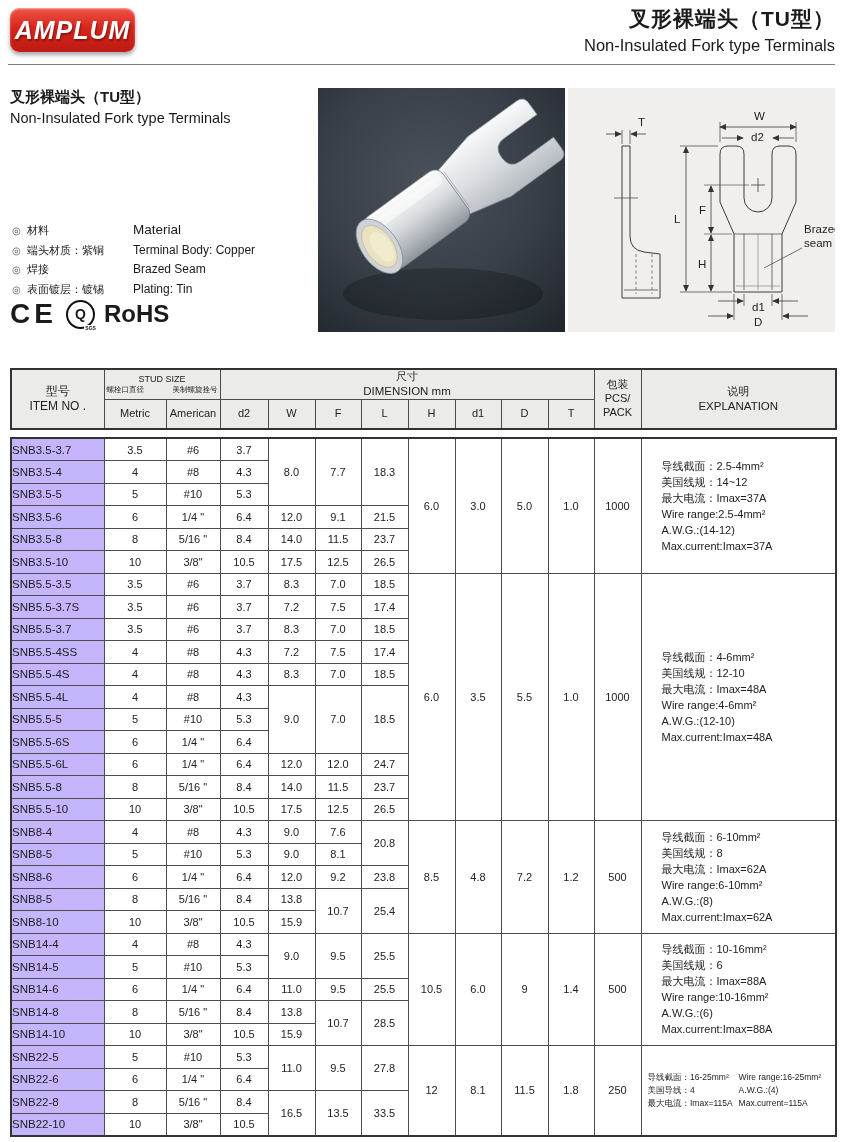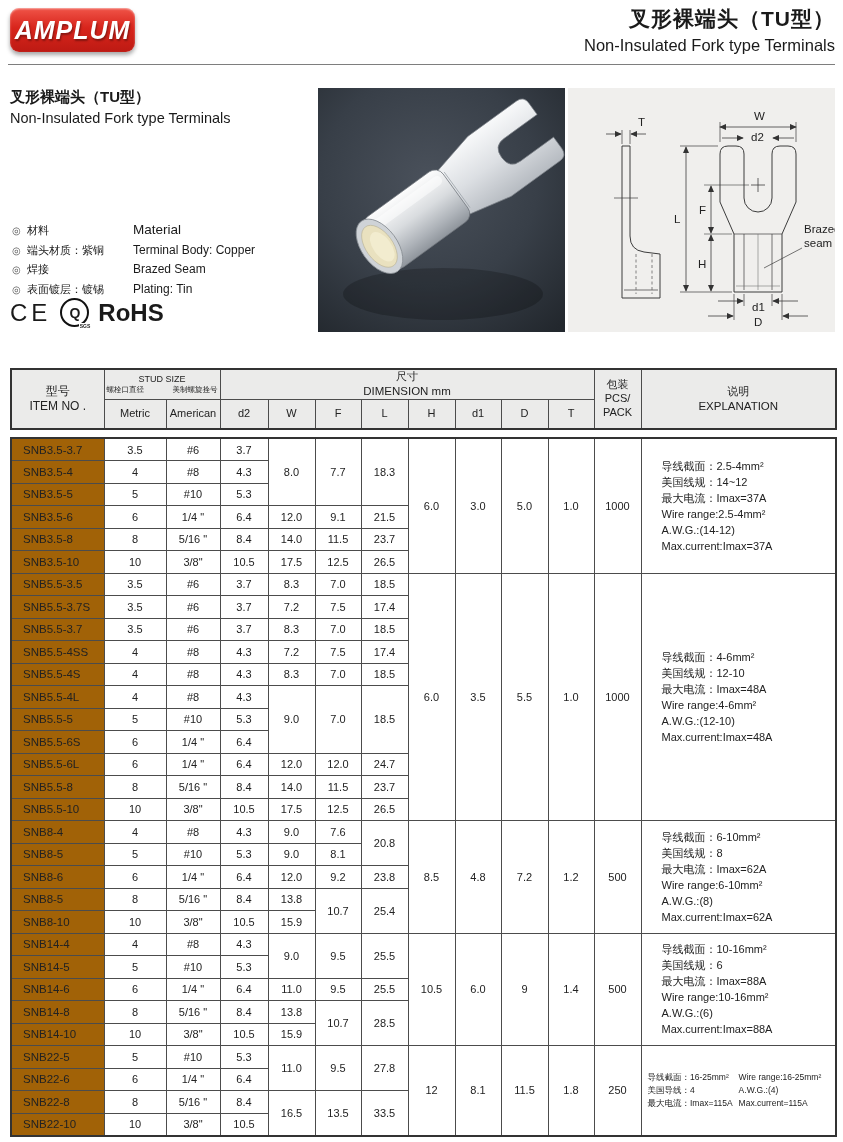--- a/index.html
+++ b/index.html
@@ -22,21 +22,21 @@
   .intro{position:absolute;left:10px;top:88px;width:300px}
   .intro-zh{font-size:15px;font-weight:bold}
   .intro-en{font-size:14.5px;margin-top:3px}
   .specs{position:absolute;left:12px;top:222px;width:302px;font-size:12px}
   .spec-row{display:flex;align-items:baseline;margin-bottom:4.5px}
   .bullet{width:15px;color:#555;font-size:10px}
   .spec-zh{width:106px;font-size:11px}
   .spec-en{flex:1;font-size:12px}
   .spec-row.first .spec-en{font-size:13.5px}
   .certs{position:absolute;left:10px;top:298px;display:flex;align-items:center;gap:9px}
-  .ce{font-size:24px;font-weight:normal;letter-spacing:4px}
+  .ce{font-size:28px;font-weight:bold;letter-spacing:4px}
   .sgs{width:25px;height:25px;border:2.5px solid #111;border-radius:50%;position:relative;
     display:flex;align-items:center;justify-content:center}
   .sgs .q{font-size:14px;font-weight:bold}
   .sgs .sgs-t{position:absolute;bottom:-4px;right:-4px;font-size:5px;background:#fff;padding:0 1px;font-weight:bold}
   .rohs{font-size:24px;font-weight:bold}
 
   
   .photo{position:absolute;left:318px;top:88px;width:247px;height:244px}
   .diagram{position:absolute;left:568px;top:88px;width:267px;height:244px}
 
@@ -53,21 +53,21 @@
   .h-zh.small{font-size:11px}
   .h-en2{font-size:11.5px}
   .stud .stud-en{font-size:9px}
   .stud .stud-zh{font-size:7.5px;display:flex;justify-content:space-between;padding:0 2px}
   .pack div{font-size:11px}
   .hr2 td{font-size:11px}
 
   .body-tbl{top:437px}
   .body-tbl tr{height:22.5px}
   .body-tbl td{background:#fff}
-  .body-tbl td.item{background:#a16207;text-align:left;padding-left:11px;font-size:11.5px}
+  .body-tbl td.item{background:#c4b5fd;text-align:left;padding-left:0;font-size:11.5px}
   .body-tbl td.expl{text-align:left;padding:0 4px 0 20px;white-space:pre-line;
     font-size:11px;line-height:16px}
   .body-tbl td.expl2{padding:0 2px 0 6px;white-space:normal}
   .body-tbl td.expl2 .cols{display:flex;gap:6px;align-items:flex-start}
   .body-tbl td.expl2 .cols div{white-space:pre-line;font-size:8.5px;line-height:13px;text-align:left}
 
   svg text{font-family:"Liberation Sans",sans-serif}
 </style>
 </head>
 <body>

